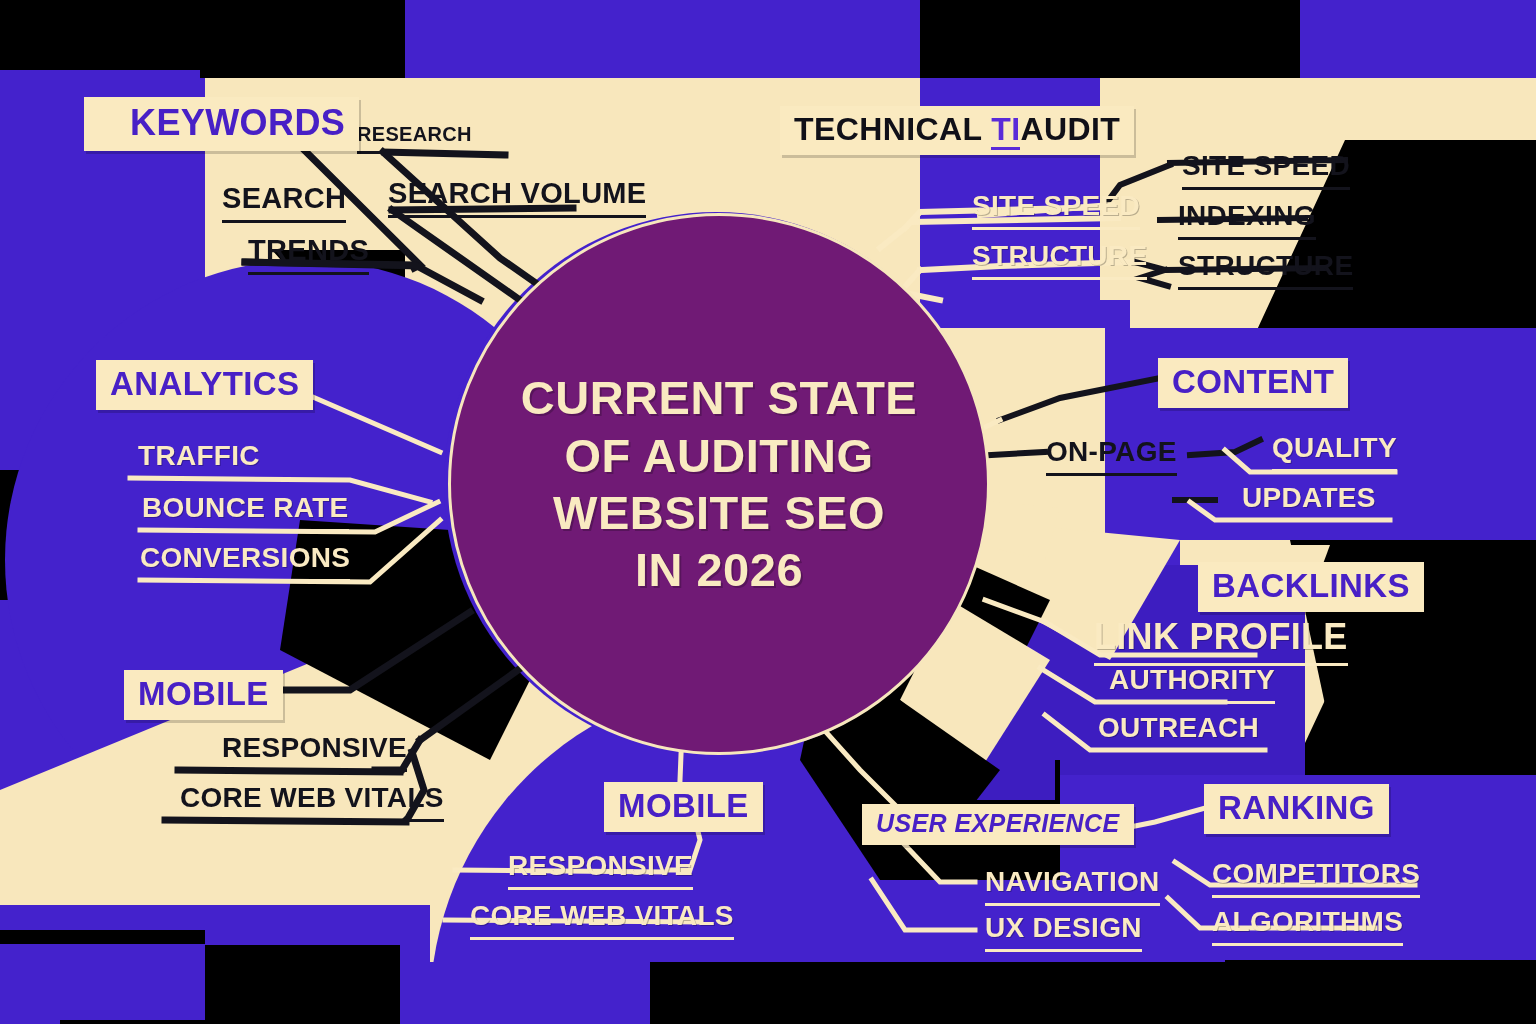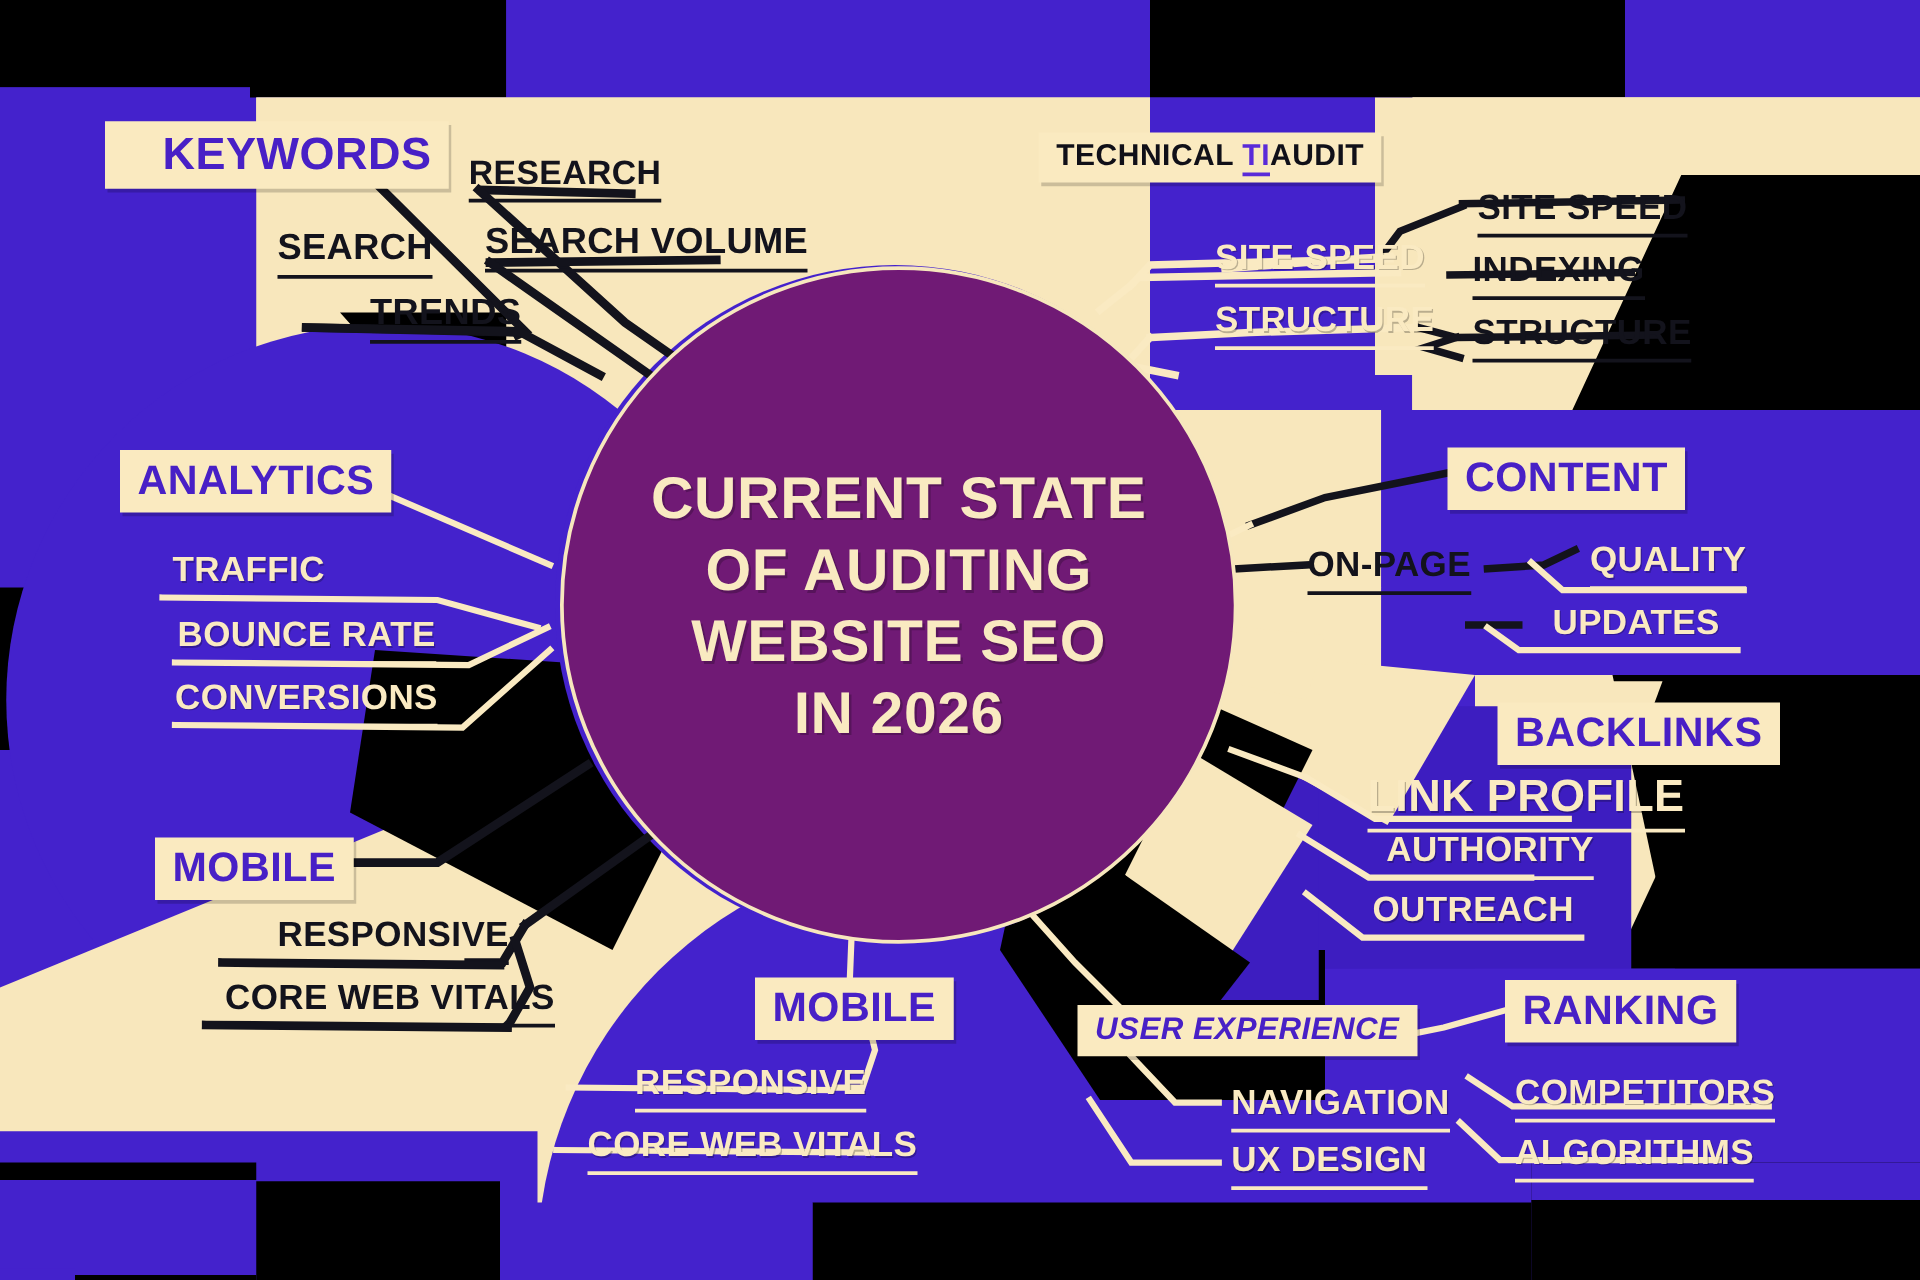--- a/index.html
+++ b/index.html
@@ -256,26 +256,26 @@
   <div class="hub">
     <div class="hub-text">
       <div>CURRENT STATE</div>
       <div>OF AUDITING</div>
       <div>WEBSITE SEO</div>
       <div>IN 2026</div>
     </div>
   </div>
 
   <div class="chip" style="left:84px;top:97px;font-size:36px;padding-left:46px;">KEYWORDS</div>
-  <div class="leaf dark" style="left:375px;top:123px;font-size:27px;">RESEARCH</div>
+  <div class="leaf dark" style="left:357px;top:123px;font-size:20px;">RESEARCH</div>
   <div class="leaf dark" style="left:222px;top:182px;font-size:29px;">SEARCH</div>
   <div class="leaf dark" style="left:388px;top:177px;font-size:29px;">SEARCH VOLUME</div>
-  <div class="leaf dark" style="left:248px;top:234px;font-size:29px;margin-left:48px;">TRENDS</div>
-
-  <div class="chip dark" style="left:831px;top:106px;font-size:24px;">
+  <div class="leaf dark" style="left:248px;top:234px;font-size:29px;">TRENDS</div>
+
+  <div class="chip dark" style="left:780px;top:106px;font-size:32px;">
     <span>TECHNICAL </span><span class="hl">TI</span><span>AUDIT</span>
   </div>
   <div class="leaf light" style="left:972px;top:190px;font-size:28px;">SITE SPEED</div>
   <div class="leaf light" style="left:972px;top:240px;font-size:28px;">STRUCTURE</div>
   <div class="leaf dark" style="left:1182px;top:150px;font-size:28px;">SITE SPEED</div>
   <div class="leaf dark" style="left:1178px;top:200px;font-size:28px;">INDEXING</div>
   <div class="leaf dark" style="left:1178px;top:250px;font-size:28px;">STRUCTURE</div>
 
   <div class="chip" style="left:96px;top:360px;font-size:33px;">ANALYTICS</div>
   <div class="leaf light" style="left:138px;top:440px;font-size:28px;">TRAFFIC</div>

